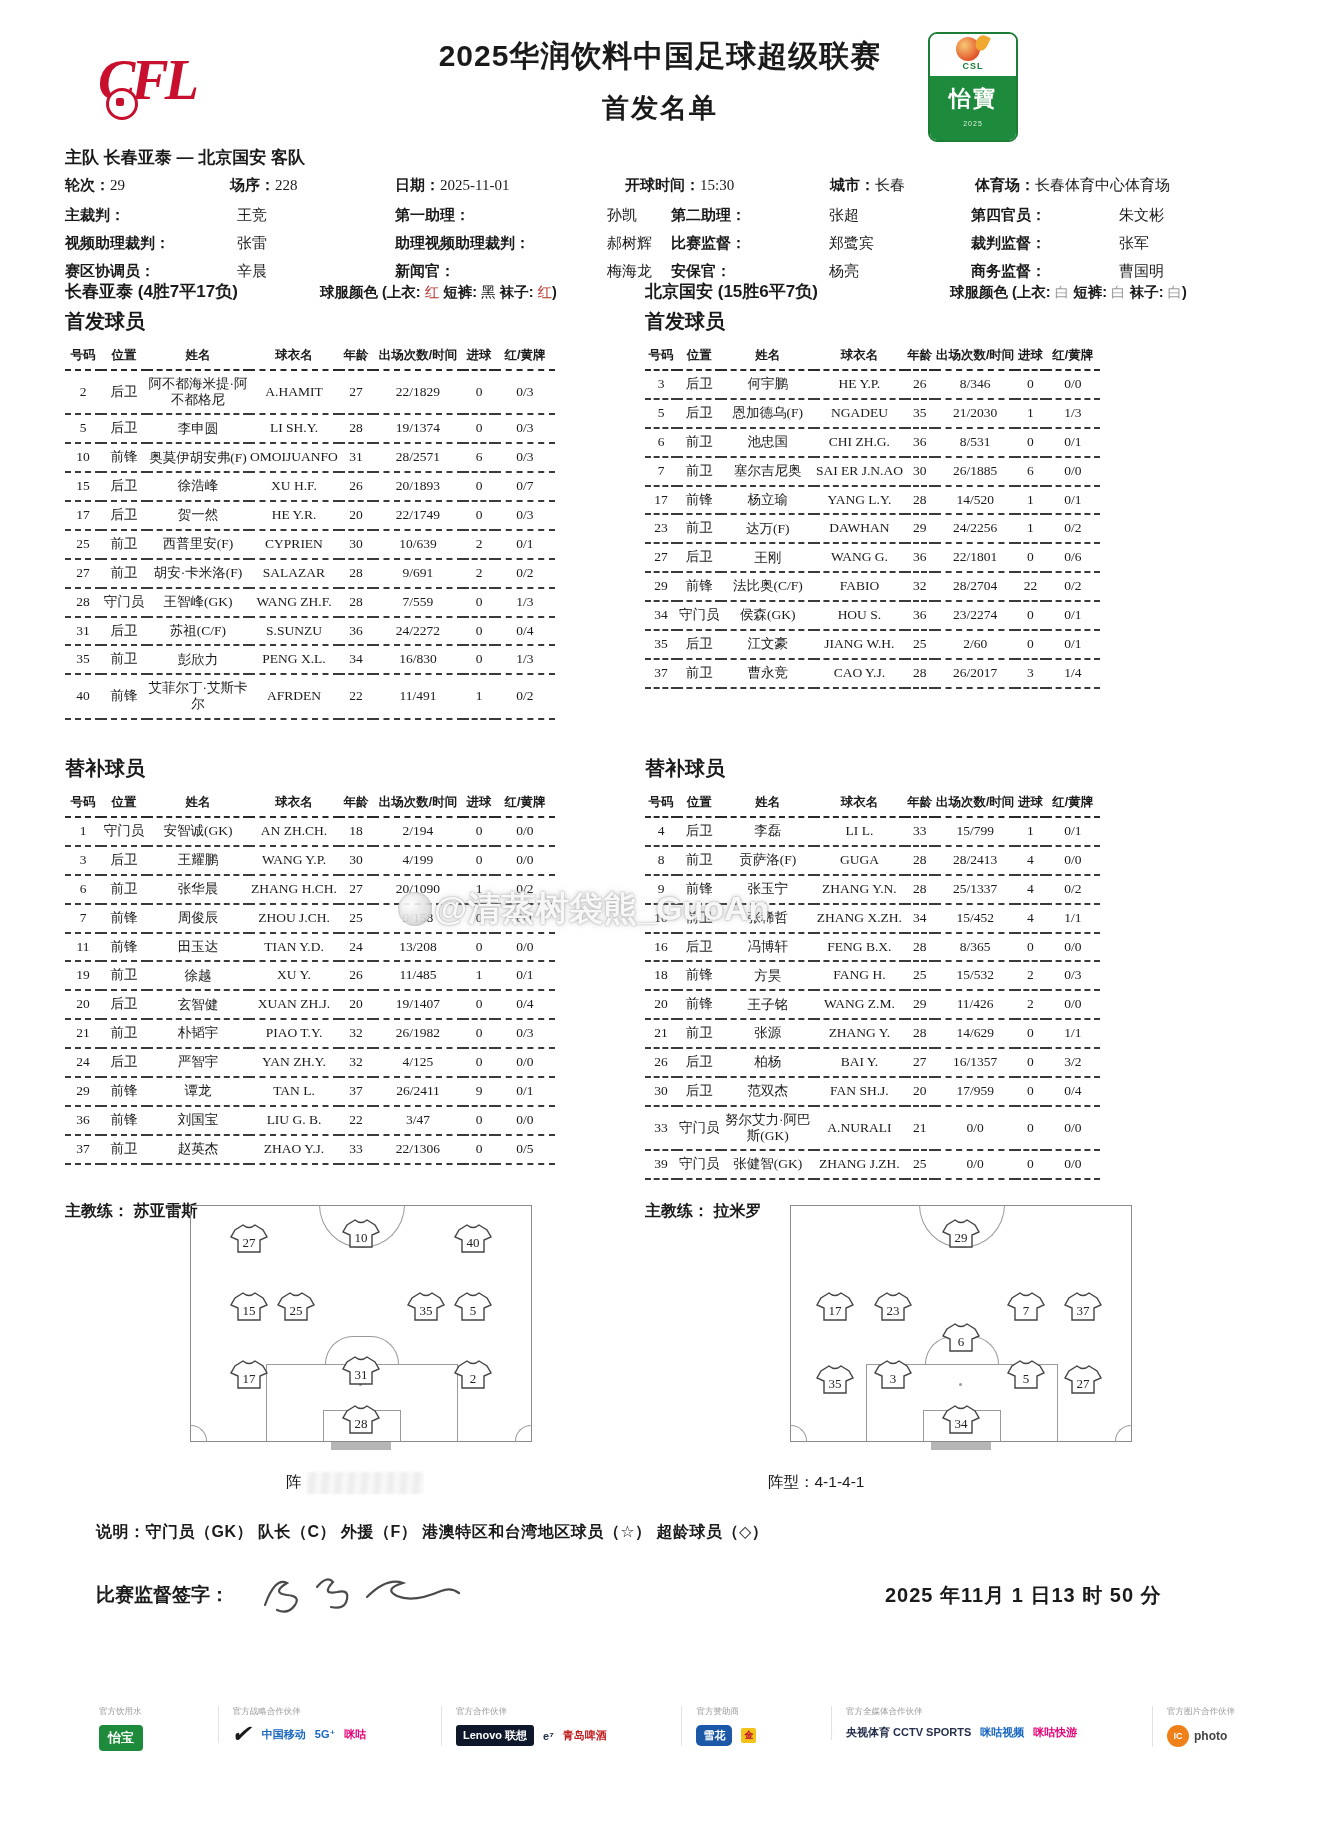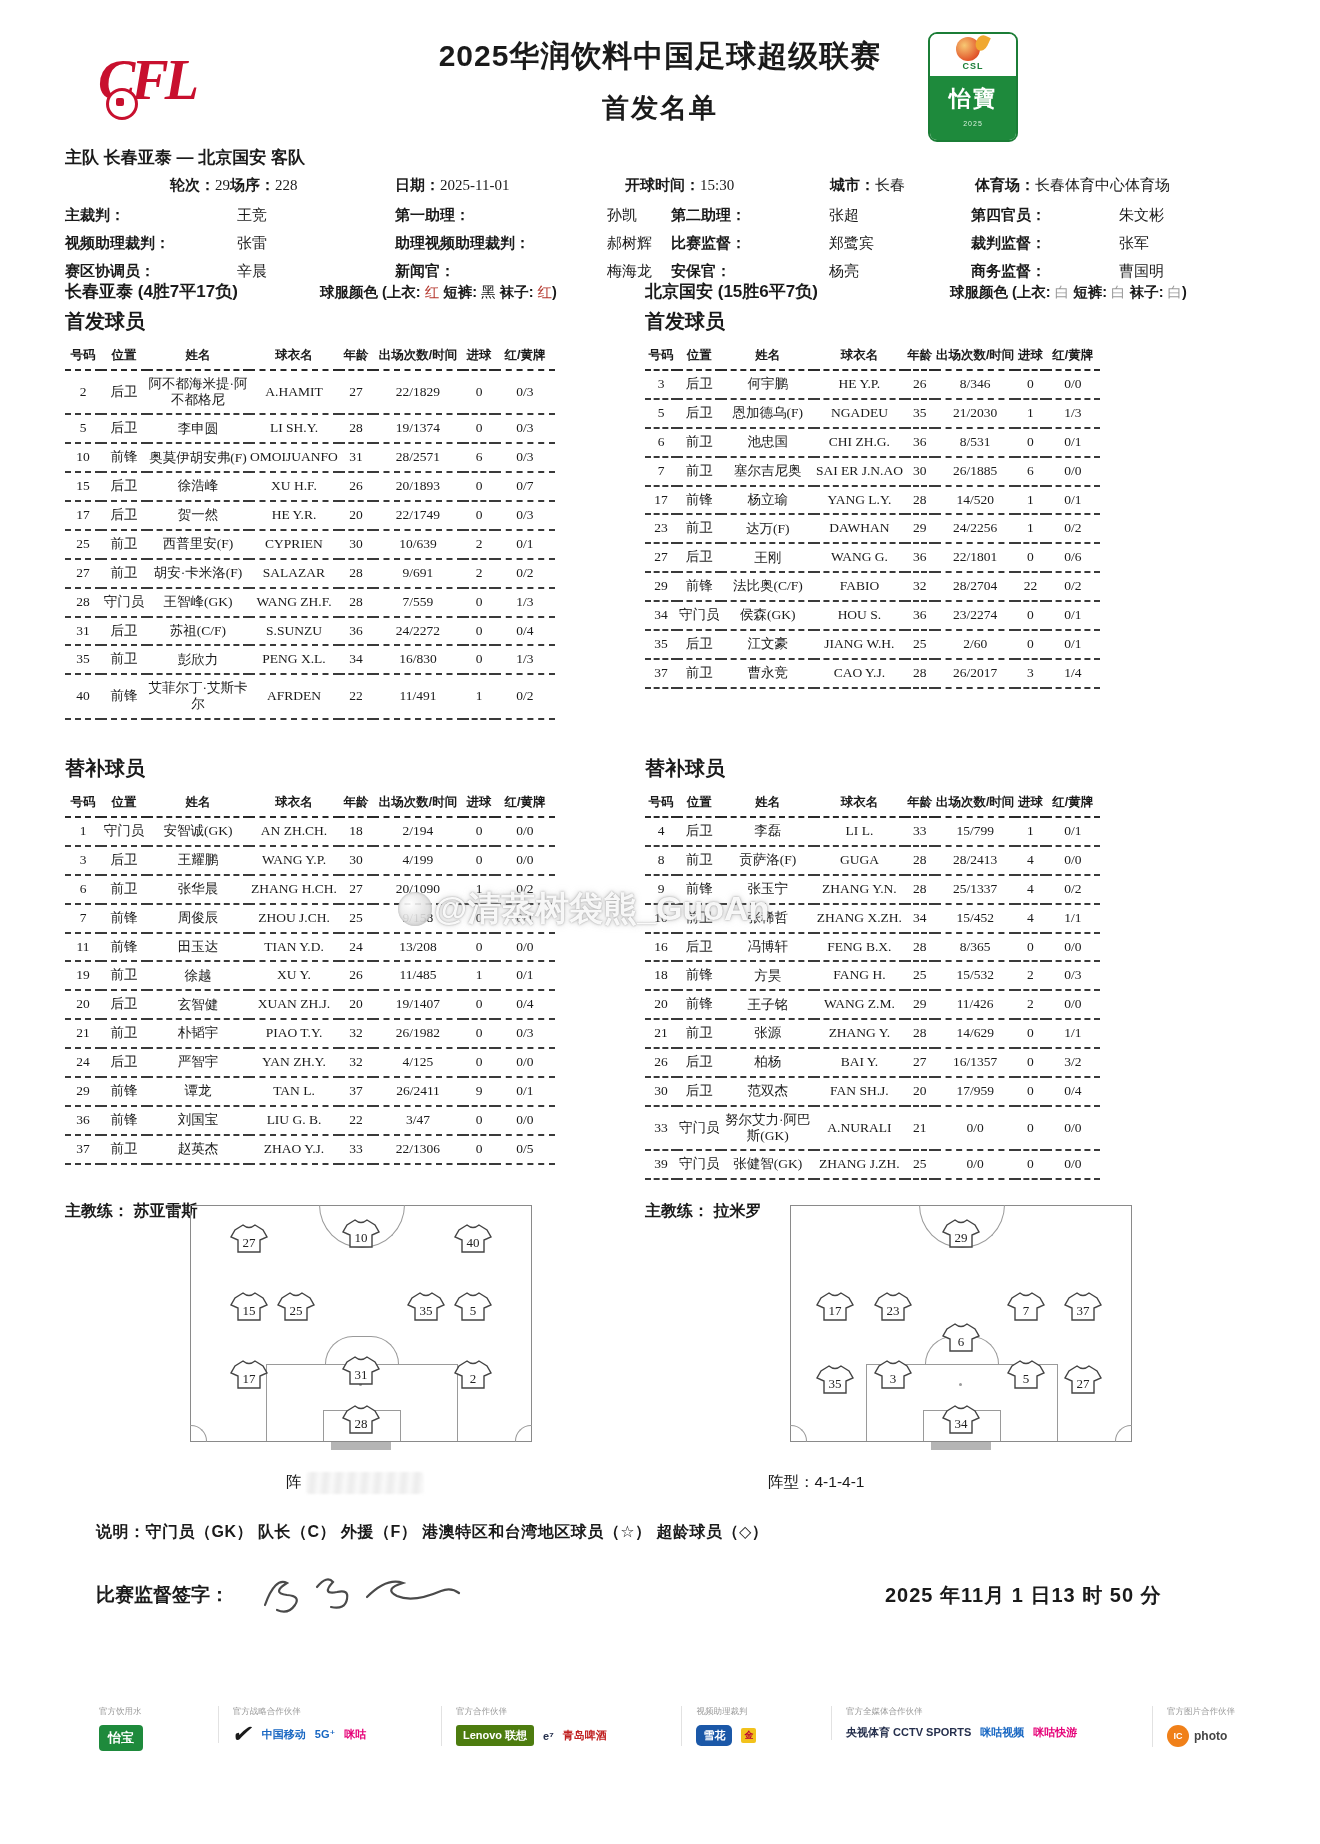--- a/index.html
+++ b/index.html
@@ -87,21 +87,21 @@
   .footer{left:85px;top:1706px;width:1160px;display:flex;justify-content:space-between;align-items:flex-start;}
   .fgroup{padding:0 10px 0 14px;}
   .fgroup + .fgroup{border-left:1px solid #e2e2e2;}
   .fgroup .flabel{font-size:8.5px;color:#9a9a9a;margin-bottom:7px;white-space:nowrap;}
   .flogos{display:flex;align-items:center;gap:9px;}
   .chip{font-size:11px;font-weight:800;white-space:nowrap;}
   .lg-green{background:#1e8a3c;color:#fff;padding:4px 9px;border-radius:4px;font-size:13px;}
   .lg-nike{font-size:24px;font-weight:900;transform:skewX(-14deg);line-height:18px;}
   .lg-blue{color:#1766c2;}
   .lg-pink{color:#e60278;}
-  .lg-red{background:#4d7c0f;color:#fff;padding:3px 7px;border-radius:3px;}
+  .lg-red{background:#0f172a;color:#fff;padding:3px 7px;border-radius:3px;}
   .lg-redtext{color:#c01f1f;}
   .lg-dark{color:#26304d;}
   .lg-bluechip{background:#1b58a8;color:#fff;padding:3px 7px;border-radius:5px;}
   .lg-yellow{display:inline-block;width:15px;height:15px;background:#f2c21c;border-radius:2px;color:#b03;font-size:9px;
       text-align:center;line-height:15px;font-weight:800;}
   .lg-orange{color:#fff;background:#f08019;border-radius:50%;width:22px;height:22px;display:inline-flex;
       align-items:center;justify-content:center;font-size:9px;font-weight:900;}
   .lg-orange-txt{color:#444;font-weight:800;font-size:12px;margin-left:-4px;}
 </style>
 </head>
@@ -122,21 +122,21 @@
     </div>
     <div class="yb-bot">
       <div class="yb-name">怡寶</div>
       <div class="yb-sub">2025</div>
     </div>
   </div>
   <div class="abs subtitle">首发名单</div>
 
   <div class="abs teams-line">主队 长春亚泰 — 北京国安 客队</div>
   <div class="abs info-row">
-      <div class="info-item" style="width: 165px; text-align: right;"><span class="lbl">轮次：</span><span class="val">29</span></div>
+      <div class="info-item" style="width: 165px;"><span class="lbl">轮次：</span><span class="val">29</span></div>
       <div class="info-item" style="width: 165px;"><span class="lbl">场序：</span><span class="val">228</span></div>
       <div class="info-item" style="width: 230px;"><span class="lbl">日期：</span><span class="val">2025-11-01</span></div>
       <div class="info-item" style="width: 205px;"><span class="lbl">开球时间：</span><span class="val">15:30</span></div>
       <div class="info-item" style="width: 145px;"><span class="lbl">城市：</span><span class="val">长春</span></div>
       <div class="info-item"><span class="lbl">体育场：</span><span class="val">长春体育中心体育场</span></div>
     </div>
   <div class="abs officials">
       <div class="off-row">
         <div class="off-cell">
           <span class="lbl ow0">主裁判：</span>
@@ -977,21 +977,21 @@
       </div>
       <div class="fgroup">
         <div class="flabel">官方合作伙伴</div>
         <div class="flogos">
           <span class="chip lg-red">Lenovo 联想</span>
           <span class="chip lg-dark">e⁷</span>
           <span class="chip lg-redtext">青岛啤酒</span>
         </div>
       </div>
       <div class="fgroup">
-        <div class="flabel">视频助理裁判</div>
+        <div class="flabel">官方赞助商</div>
         <div class="flogos">
           <span class="chip lg-bluechip">雪花</span>
           <span class="chip lg-yellow">金</span>
         </div>
       </div>
       <div class="fgroup">
         <div class="flabel">官方全媒体合作伙伴</div>
         <div class="flogos">
           <span class="chip lg-dark">央视体育 CCTV SPORTS</span>
           <span class="chip lg-blue">咪咕视频</span>

